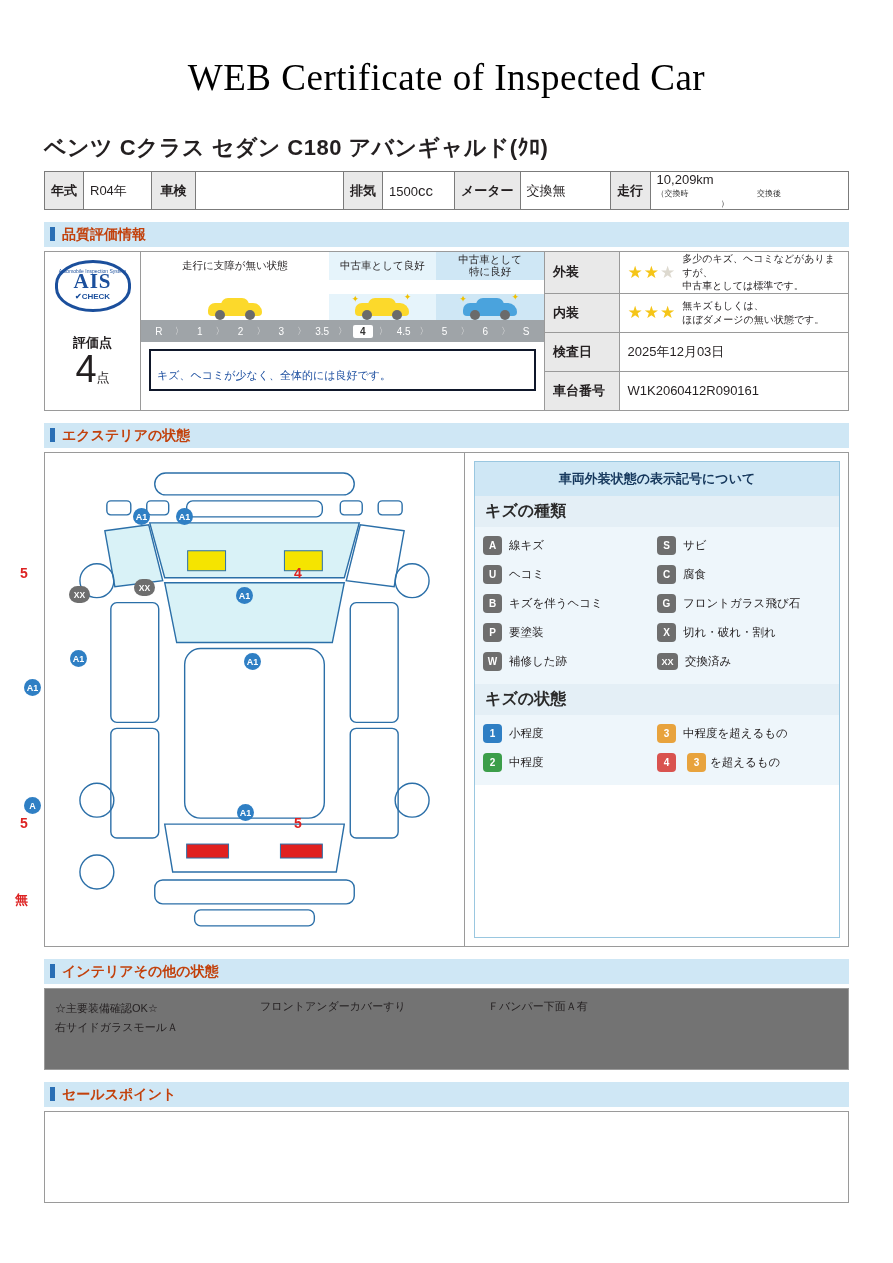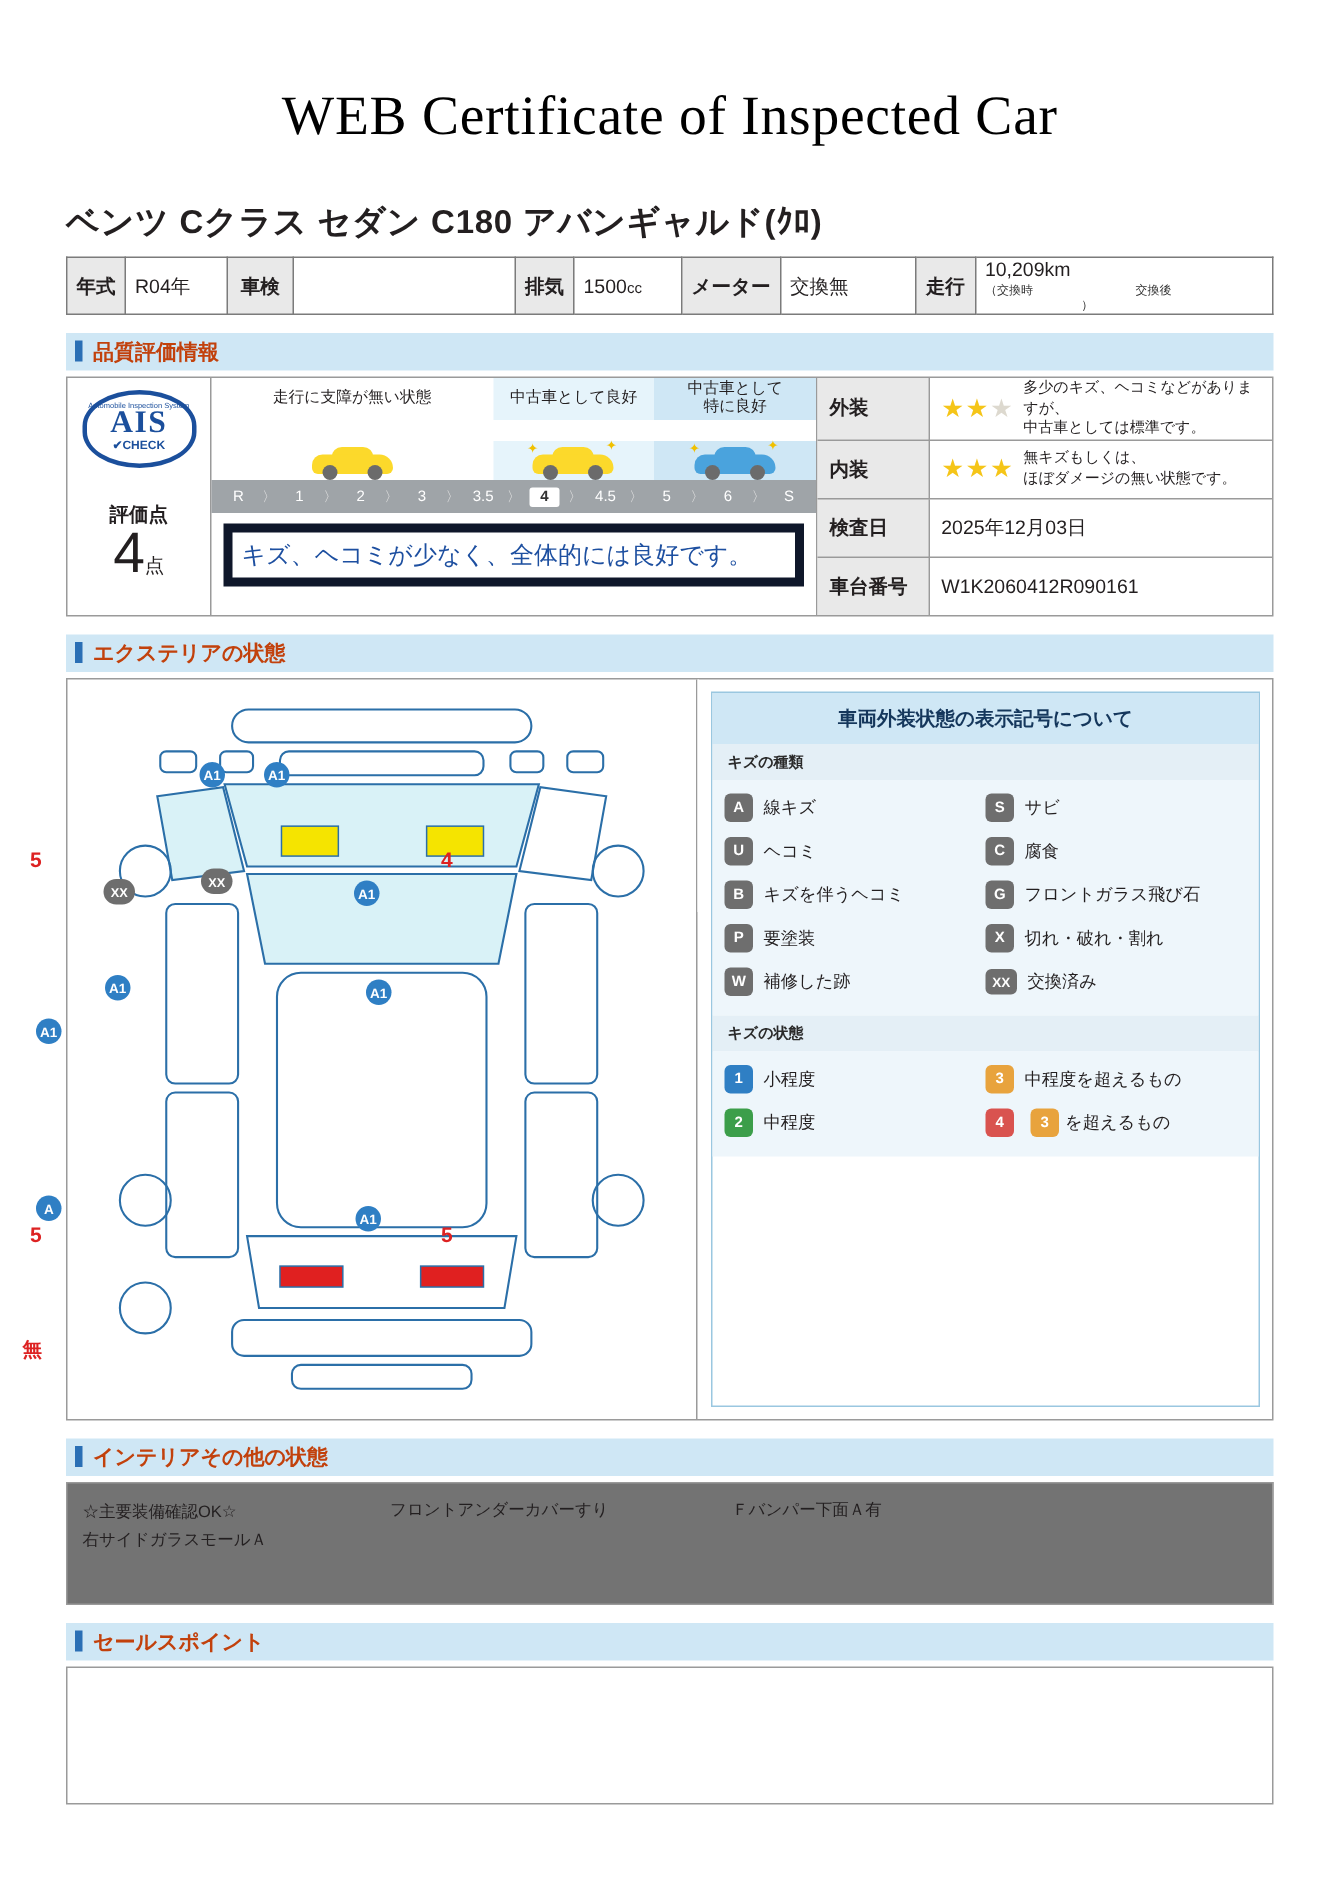--- a/index.html
+++ b/index.html
@@ -28,21 +28,21 @@
     margin-top: 34px;
     margin-bottom: 8px;
     letter-spacing: .5px;
   }
 
   
   table { border-collapse: collapse; }
   .spec-table { width: 805px; border: 1px solid #7b7b7b; font-size: 13px; }
   .spec-table td { border: 1px solid #7b7b7b; height: 38px; padding: 0 6px; vertical-align: middle; }
   .lbl { background: #e9e9e9; text-align: center; font-weight: bold; white-space: nowrap; }
-  .cc-sub { font-size: 10px; vertical-align: bottom; }
+  .cc-sub { font-size: 15px; vertical-align: bottom; }
   .run-note { font-size: 8px; color: #333; }
   .run-cell { line-height: 1.25; padding-top: 2px; }
 
   
   .sec-head {
     width: 805px;
     background: #cfe7f5;
     height: 25px;
     line-height: 25px;
     font-size: 14px;
@@ -97,22 +97,22 @@
   .scale-row .s {
     flex:1; text-align:center; font-size:10px; color:#fff; position:relative;
   }
   .scale-row .s.active { }
   .scale-row .s .chip {
     display:inline-block; min-width:20px; padding:1px 3px; border-radius:2px;
   }
   .scale-row .s.active .chip { background:#fff; color:#333; font-weight:bold; }
   .scale-row .sep { color:#e2e2e2; font-size:9px; }
   .comment-box {
-    margin: 7px 8px 8px 8px; border: 6px solid #0f172a; height: 42px;
-    font-size: 16px; color: #1d4fa0; padding: 5px 6px;
+    margin: 7px 8px 8px 8px; border: 2px solid #0f172a; height: 42px;
+    font-size: 11px; color: #1d4fa0; padding: 17px 6px;
   }
 
   .right-table { flex:1; font-size: 13px; }
   .right-table table { width: 100%; height:100%; }
   .right-table td { border-bottom: 1px solid #9a9a9a; height: 39px; padding: 0 8px; vertical-align: middle;}
   .right-table tr:last-child td { border-bottom: none; }
   .rt-lbl { width: 74px; background: #e9e9e9; text-align: left; font-weight: bold; border-right: 1px solid #9a9a9a;}
   .stars { color:#f5c518; font-size:17px; letter-spacing:1px; }
   .stars .off { color:#ddd9cf; }
   .star-note { font-size: 10px; line-height: 1.35; display:inline-block; vertical-align: middle; margin-left:6px;}
@@ -125,21 +125,21 @@
   .photos { height: 155px; display:flex; }
   .photo {
     flex:1; position:relative; overflow:hidden;
     background: linear-gradient(#6b6045 0%, #857a57 38%, #b9b08c 39%, #cfc8a6 100%);
   }
   .photo + .photo { border-left: 1px solid #fff; }
   .yanase { position:absolute; left:8%; top:42%; width:84%; height:20%; background:#1c4a8a; border:2px solid #1c4a8a;}
   .yanase span { display:block; color:#f2d300; font-weight:bold; font-size:20px; letter-spacing:2px; text-align:center; line-height:1.35; font-family:"Liberation Sans", sans-serif;}
   .legend { flex:1; margin:8px; border:1px solid #9ac7e0; background:#fff; display:flex; flex-direction:column;}
   .legend-title { background:#cfe7f5; text-align:center; font-size:13px; font-weight:bold; padding:8px 0; color:#15375c;}
-  .legend-sub { background:#e4eff6; font-size:10px; font-weight:bold; padding:5px 10px; color:#2a2a2a;}
+  .legend-sub { background:#e4eff6; font-size:16px; font-weight:bold; padding:5px 10px; color:#2a2a2a;}
   .legend-grid { display:flex; flex-wrap:wrap; padding:4px 8px 8px 8px; background:#eef6fb;}
   .lg-item { width:50%; display:flex; align-items:center; padding:5px 0; font-size:11.5px;}
   .code {
     width:19px; height:19px; border-radius:4px; color:#fff; font-size:10px; font-weight:bold;
     display:flex; align-items:center; justify-content:center; margin-right:7px; flex:0 0 auto;
   }
   .code.gray { background:#6e6e6e;} .code.blue { background:#2f7fc4;} .code.green{background:#3c9e4a;}
   .code.orange{background:#e8a33d;} .code.red{background:#d9534f;}
   .code.sm { width:17px; height:17px; font-size:9px;}
   .lg-item .inline-code { display:inline-flex; margin:0 4px; }

